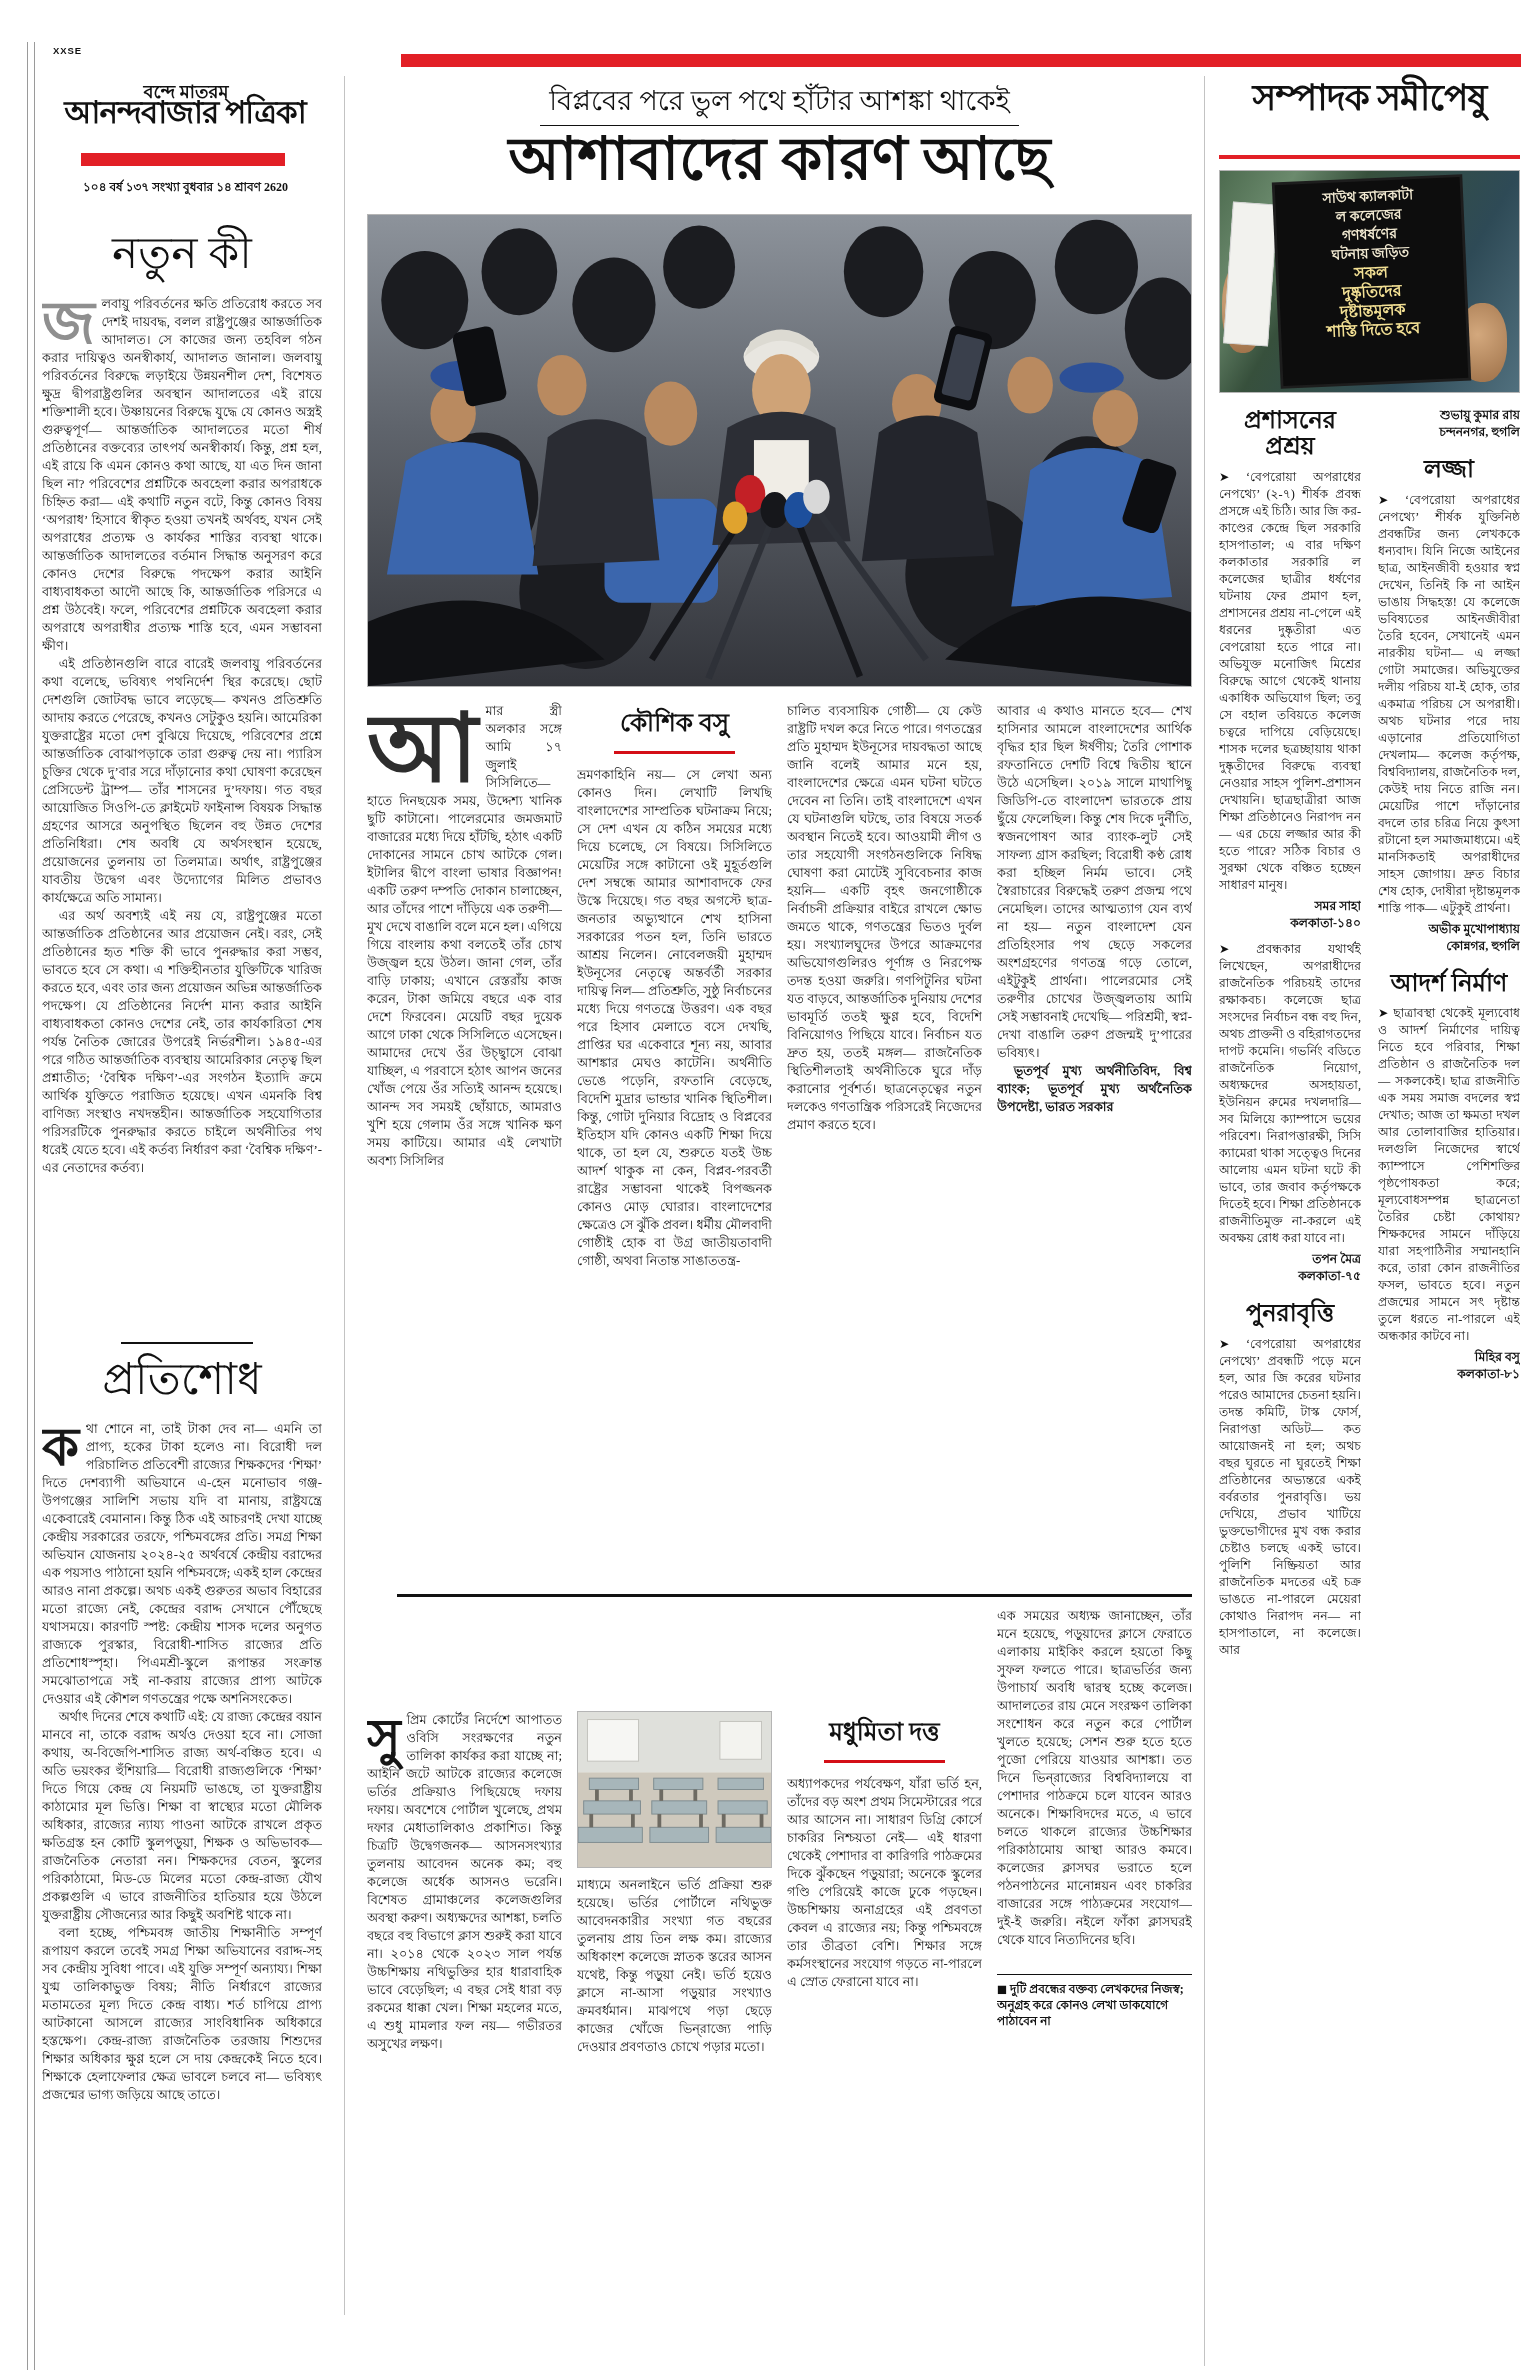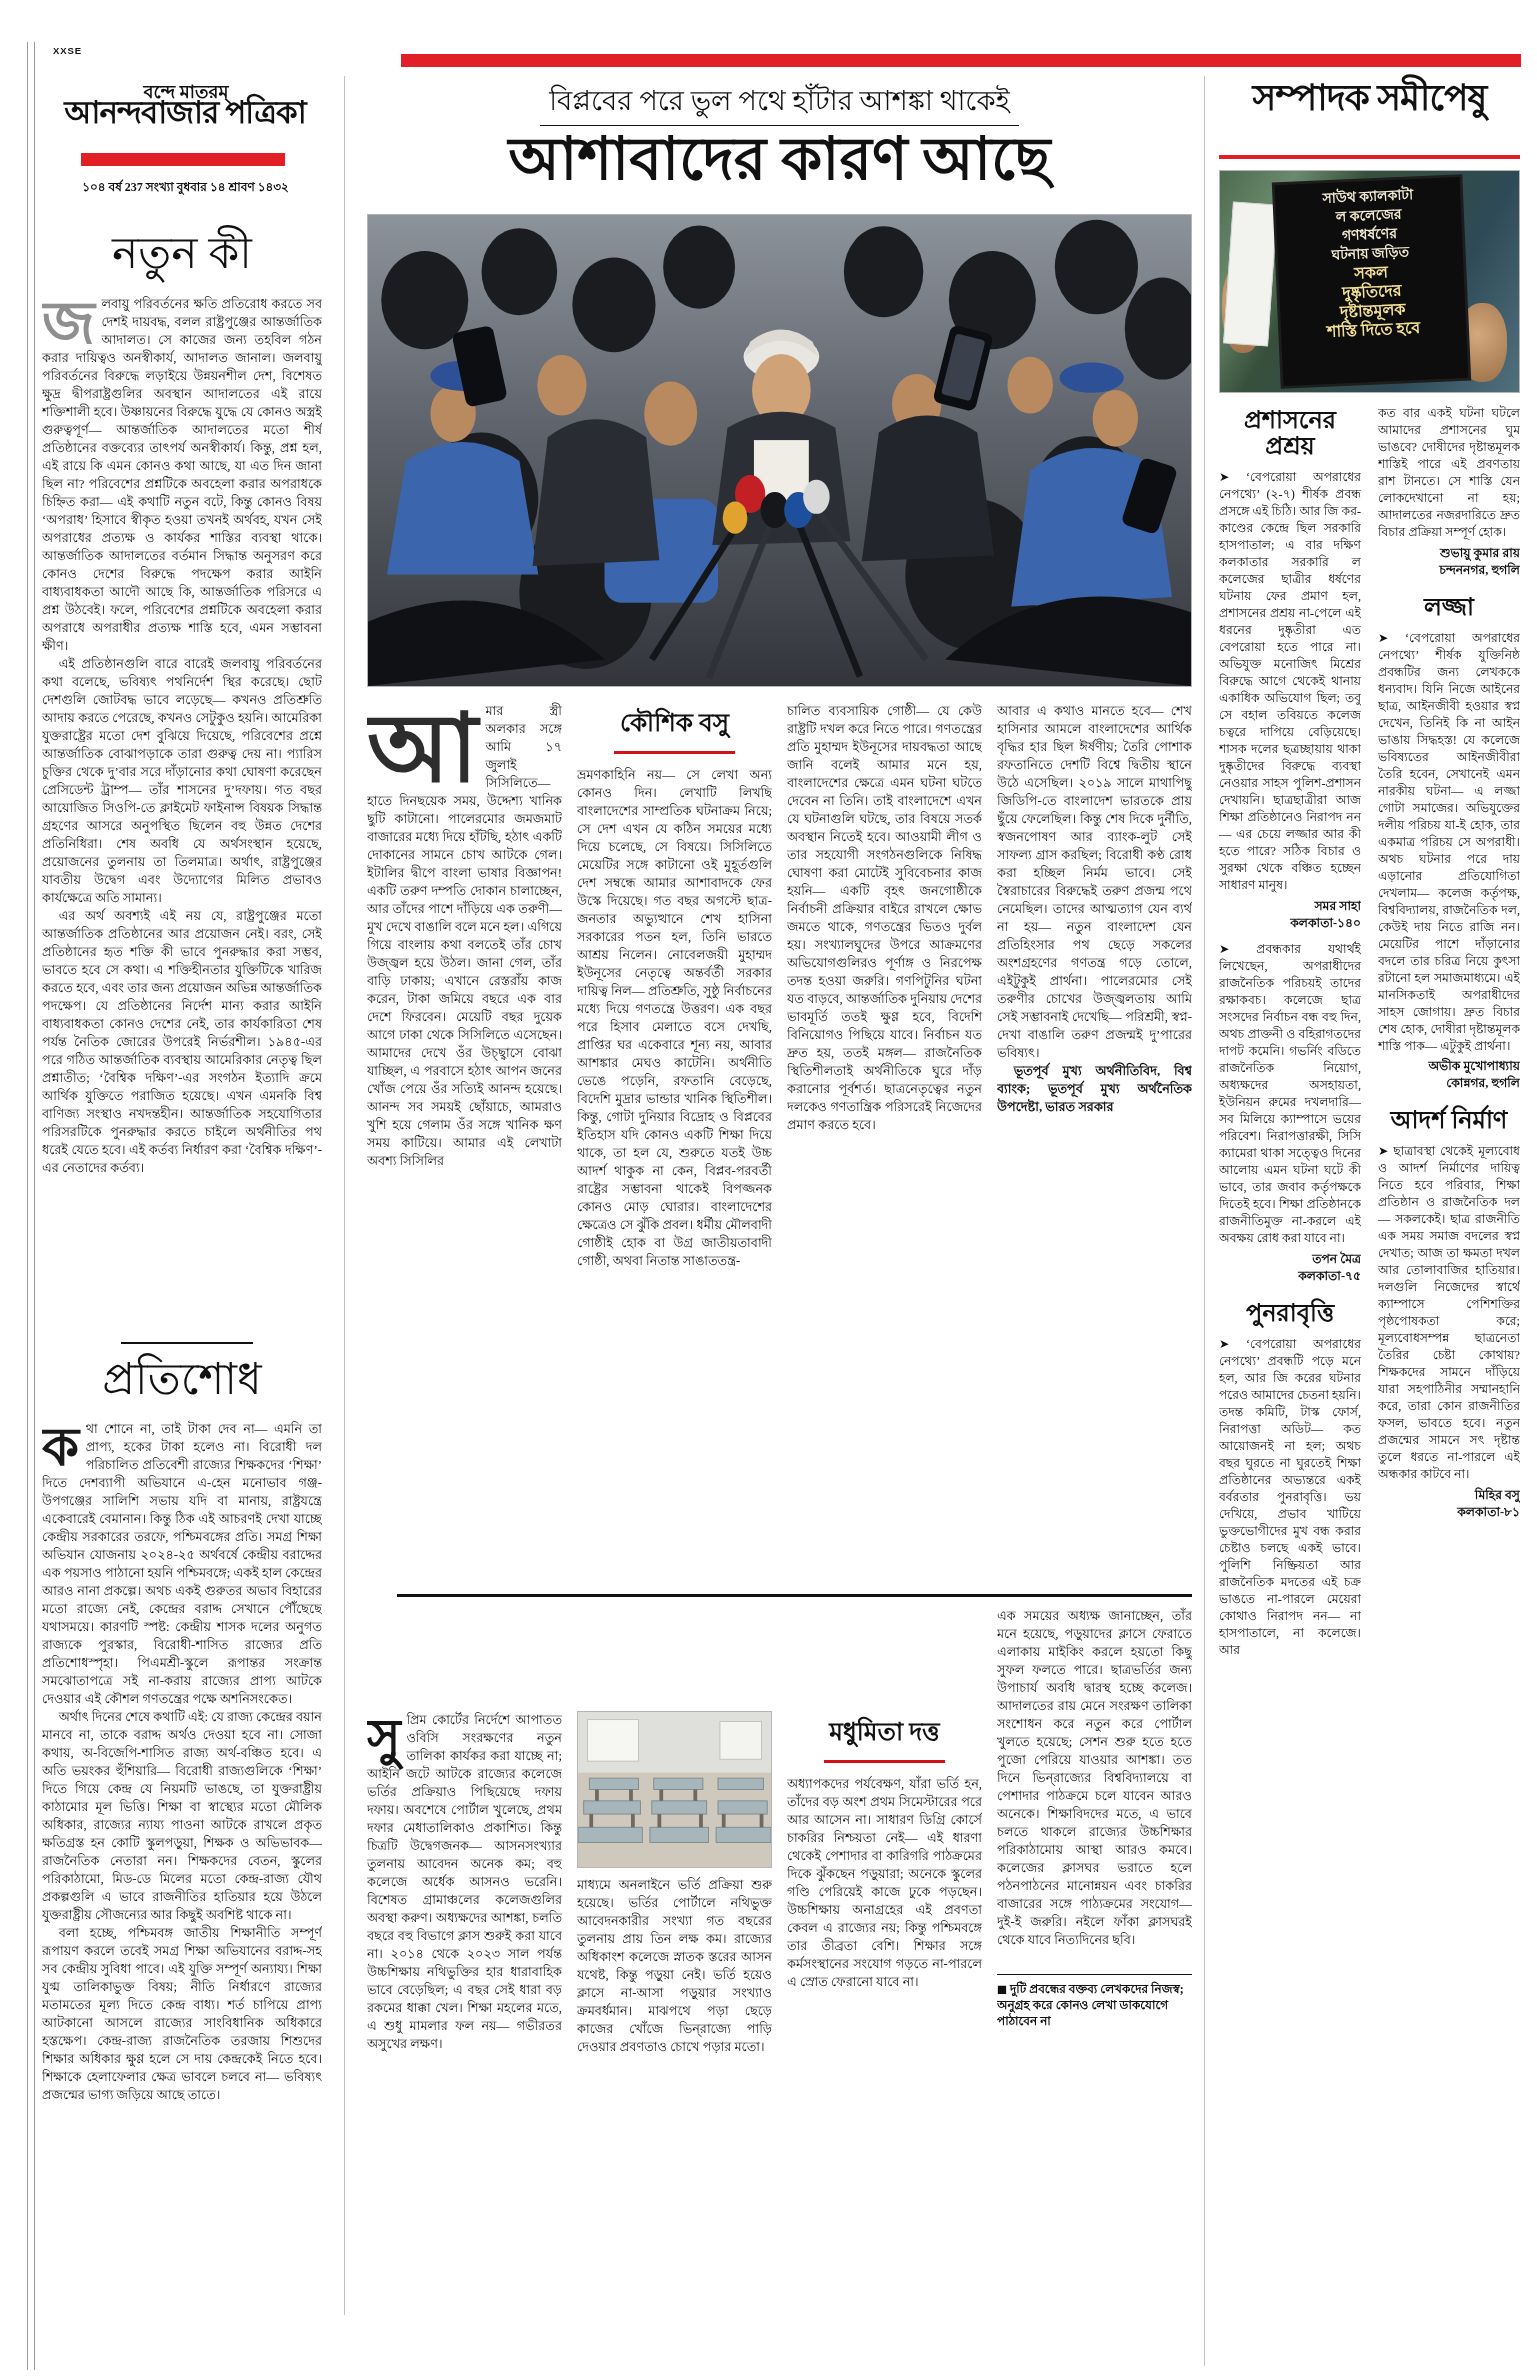--- a/index.html
+++ b/index.html
@@ -54,21 +54,21 @@
 
 <div class="sheet">
 
   <div class="edge" style="left:26.5px;top:42px;height:2328px;"></div>
   <div class="edge" style="left:34px;top:42px;height:2328px;"></div>
   <div class="abs small-mark" style="left:53px;top:45px;">XXSE</div>
 
   <div class="abs center masthead-slogan" style="left:42px;top:78px;width:288px;">বন্দে মাতরম্</div>
   <div class="abs center masthead-title" style="left:28px;top:97px;width:314px;">আনন্দবাজার পত্রিকা</div>
   <div class="abs redbar" style="left:81px;top:153px;width:204px;height:13.2px;"></div>
-  <div class="abs center dateline" style="left:32px;top:178px;width:307px;">১০৪ বর্ষ 237 সংখ্যা বুধবার ১৪ শ্রাবণ ১৪৩২</div>
+  <div class="abs center dateline" style="left:32px;top:178px;width:307px;">১০৪ বর্ষ ১৩৭ সংখ্যা বুধবার ১৪ শ্রাবণ 2620</div>
 
   <div class="vline" style="left:344px;top:76px;height:2239px;"></div>
   <div class="vline" style="left:1204px;top:76px;height:2290px;"></div>
 
   <div class="abs redbar" style="left:401px;top:54px;width:1120px;height:13.2px;"></div>
 
   <div class="abs center ed-title" style="left:42px;top:231px;width:280px;">নতুন কী</div>
   <div class="abs jtxt" style="left:42px;top:295px;width:280px;height:1035px;">
     <p><span class="dc1">জ</span><span>লবায়ু পরিবর্তনের ক্ষতি প্রতিরোধ করতে সব দেশই দায়বদ্ধ, বলল রাষ্ট্রপুঞ্জের আন্তর্জাতিক আদালত। সে কাজের জন্য তহবিল গঠন করার দায়িত্বও অনস্বীকার্য, আদালত জানাল। জলবায়ু পরিবর্তনের বিরুদ্ধে লড়াইয়ে উন্নয়নশীল দেশ, বিশেষত ক্ষুদ্র দ্বীপরাষ্ট্রগুলির অবস্থান আদালতের এই রায়ে শক্তিশালী হবে। উষ্ণায়নের বিরুদ্ধে যুদ্ধে যে কোনও অস্ত্রই গুরুত্বপূর্ণ— আন্তর্জাতিক আদালতের মতো শীর্ষ প্রতিষ্ঠানের বক্তব্যের তাৎপর্য অনস্বীকার্য। কিন্তু, প্রশ্ন হল, এই রায়ে কি এমন কোনও কথা আছে, যা এত দিন জানা ছিল না? পরিবেশের প্রশ্নটিকে অবহেলা করার অপরাধকে চিহ্নিত করা— এই কথাটি নতুন বটে, কিন্তু কোনও বিষয় ‘অপরাধ’ হিসাবে স্বীকৃত হওয়া তখনই অর্থবহ, যখন সেই অপরাধের প্রত্যক্ষ ও কার্যকর শাস্তির ব্যবস্থা থাকে। আন্তর্জাতিক আদালতের বর্তমান সিদ্ধান্ত অনুসরণ করে কোনও দেশের বিরুদ্ধে পদক্ষেপ করার আইনি বাধ্যবাধকতা আদৌ আছে কি, আন্তর্জাতিক পরিসরে এ প্রশ্ন উঠবেই। ফলে, পরিবেশের প্রশ্নটিকে অবহেলা করার অপরাধে অপরাধীর প্রত্যক্ষ শাস্তি হবে, এমন সম্ভাবনা ক্ষীণ।</span></p>
     <p>এই প্রতিষ্ঠানগুলি বারে বারেই জলবায়ু পরিবর্তনের কথা বলেছে, ভবিষ্যৎ পথনির্দেশ স্থির করেছে। ছোট দেশগুলি জোটবদ্ধ ভাবে লড়েছে— কখনও প্রতিশ্রুতি আদায় করতে পেরেছে, কখনও সেটুকুও হয়নি। আমেরিকা যুক্তরাষ্ট্রের মতো দেশ বুঝিয়ে দিয়েছে, পরিবেশের প্রশ্নে আন্তর্জাতিক বোঝাপড়াকে তারা গুরুত্ব দেয় না। প্যারিস চুক্তির থেকে দু’বার সরে দাঁড়ানোর কথা ঘোষণা করেছেন প্রেসিডেন্ট ট্রাম্প— তাঁর শাসনের দু’দফায়। গত বছর আয়োজিত সিওপি-তে ক্লাইমেট ফাইনান্স বিষয়ক সিদ্ধান্ত গ্রহণের আসরে অনুপস্থিত ছিলেন বহু উন্নত দেশের প্রতিনিধিরা। শেষ অবধি যে অর্থসংস্থান হয়েছে, প্রয়োজনের তুলনায় তা তিলমাত্র। অর্থাৎ, রাষ্ট্রপুঞ্জের যাবতীয় উদ্বেগ এবং উদ্যোগের মিলিত প্রভাবও কার্যক্ষেত্রে অতি সামান্য।</p>
@@ -264,21 +264,20 @@
     <div class="lhead first">প্রশাসনের প্রশ্রয়</div>
     <p>➤ ‘বেপরোয়া অপরাধের নেপথ্যে’ (২-৭) শীর্ষক প্রবন্ধ প্রসঙ্গে এই চিঠি। আর জি কর-কাণ্ডের কেন্দ্রে ছিল সরকারি হাসপাতাল; এ বার দক্ষিণ কলকাতার সরকারি ল কলেজের ছাত্রীর ধর্ষণের ঘটনায় ফের প্রমাণ হল, প্রশাসনের প্রশ্রয় না-পেলে এই ধরনের দুষ্কৃতীরা এত বেপরোয়া হতে পারে না। অভিযুক্ত মনোজিৎ মিশ্রের বিরুদ্ধে আগে থেকেই থানায় একাধিক অভিযোগ ছিল; তবু সে বহাল তবিয়তে কলেজ চত্বরে দাপিয়ে বেড়িয়েছে। শাসক দলের ছত্রচ্ছায়ায় থাকা দুষ্কৃতীদের বিরুদ্ধে ব্যবস্থা নেওয়ার সাহস পুলিশ-প্রশাসন দেখায়নি। ছাত্রছাত্রীরা আজ শিক্ষা প্রতিষ্ঠানেও নিরাপদ নন— এর চেয়ে লজ্জার আর কী হতে পারে? সঠিক বিচার ও সুরক্ষা থেকে বঞ্চিত হচ্ছেন সাধারণ মানুষ।</p>
     <div class="sig"><span class="nm">সমর সাহা</span><span>কলকাতা-১৪০</span></div>
     <p>➤ প্রবন্ধকার যথার্থই লিখেছেন, অপরাধীদের রাজনৈতিক পরিচয়ই তাদের রক্ষাকবচ। কলেজে ছাত্র সংসদের নির্বাচন বন্ধ বহু দিন, অথচ প্রাক্তনী ও বহিরাগতদের দাপট কমেনি। গভর্নিং বডিতে রাজনৈতিক নিয়োগ, অধ্যক্ষদের অসহায়তা, ইউনিয়ন রুমের দখলদারি— সব মিলিয়ে ক্যাম্পাসে ভয়ের পরিবেশ। নিরাপত্তারক্ষী, সিসি ক্যামেরা থাকা সত্ত্বেও দিনের আলোয় এমন ঘটনা ঘটে কী ভাবে, তার জবাব কর্তৃপক্ষকে দিতেই হবে। শিক্ষা প্রতিষ্ঠানকে রাজনীতিমুক্ত না-করলে এই অবক্ষয় রোধ করা যাবে না।</p>
     <div class="sig"><span class="nm">তপন মৈত্র</span><span>কলকাতা-৭৫</span></div>
     <div class="lhead">পুনরাবৃত্তি</div>
     <p>➤ ‘বেপরোয়া অপরাধের নেপথ্যে’ প্রবন্ধটি পড়ে মনে হল, আর জি করের ঘটনার পরেও আমাদের চেতনা হয়নি। তদন্ত কমিটি, টাস্ক ফোর্স, নিরাপত্তা অডিট— কত আয়োজনই না হল; অথচ বছর ঘুরতে না ঘুরতেই শিক্ষা প্রতিষ্ঠানের অভ্যন্তরে একই বর্বরতার পুনরাবৃত্তি। ভয় দেখিয়ে, প্রভাব খাটিয়ে ভুক্তভোগীদের মুখ বন্ধ করার চেষ্টাও চলছে একই ভাবে। পুলিশি নিষ্ক্রিয়তা আর রাজনৈতিক মদতের এই চক্র ভাঙতে না-পারলে মেয়েরা কোথাও নিরাপদ নন— না হাসপাতালে, না কলেজে। আর</p>
   </div>
 
   <div class="abs ltxt" style="left:1378px;top:405px;width:142px;height:1902px;">
-    <p>কত বার একই ঘটনা ঘটলে আমাদের প্রশাসনের ঘুম ভাঙবে? দোষীদের দৃষ্টান্তমূলক শাস্তিই পারে এই প্রবণতায় রাশ টানতে। সে শাস্তি যেন লোকদেখানো না হয়; আদালতের নজরদারিতে দ্রুত বিচার প্রক্রিয়া সম্পূর্ণ হোক।</p>
     <div class="sig"><span class="nm">শুভায়ু কুমার রায়</span><span>চন্দননগর, হুগলি</span></div>
     <div class="lhead">লজ্জা</div>
     <p>➤ ‘বেপরোয়া অপরাধের নেপথ্যে’ শীর্ষক যুক্তিনিষ্ঠ প্রবন্ধটির জন্য লেখককে ধন্যবাদ। যিনি নিজে আইনের ছাত্র, আইনজীবী হওয়ার স্বপ্ন দেখেন, তিনিই কি না আইন ভাঙায় সিদ্ধহস্ত! যে কলেজে ভবিষ্যতের আইনজীবীরা তৈরি হবেন, সেখানেই এমন নারকীয় ঘটনা— এ লজ্জা গোটা সমাজের। অভিযুক্তের দলীয় পরিচয় যা-ই হোক, তার একমাত্র পরিচয় সে অপরাধী। অথচ ঘটনার পরে দায় এড়ানোর প্রতিযোগিতা দেখলাম— কলেজ কর্তৃপক্ষ, বিশ্ববিদ্যালয়, রাজনৈতিক দল, কেউই দায় নিতে রাজি নন। মেয়েটির পাশে দাঁড়ানোর বদলে তার চরিত্র নিয়ে কুৎসা রটানো হল সমাজমাধ্যমে। এই মানসিকতাই অপরাধীদের সাহস জোগায়। দ্রুত বিচার শেষ হোক, দোষীরা দৃষ্টান্তমূলক শাস্তি পাক— এটুকুই প্রার্থনা।</p>
     <div class="sig"><span class="nm">অভীক মুখোপাধ্যায়</span><span>কোন্নগর, হুগলি</span></div>
     <div class="lhead">আদর্শ নির্মাণ</div>
     <p>➤ ছাত্রাবস্থা থেকেই মূল্যবোধ ও আদর্শ নির্মাণের দায়িত্ব নিতে হবে পরিবার, শিক্ষা প্রতিষ্ঠান ও রাজনৈতিক দল— সকলকেই। ছাত্র রাজনীতি এক সময় সমাজ বদলের স্বপ্ন দেখাত; আজ তা ক্ষমতা দখল আর তোলাবাজির হাতিয়ার। দলগুলি নিজেদের স্বার্থে ক্যাম্পাসে পেশিশক্তির পৃষ্ঠপোষকতা করে; মূল্যবোধসম্পন্ন ছাত্রনেতা তৈরির চেষ্টা কোথায়? শিক্ষকদের সামনে দাঁড়িয়ে যারা সহপাঠিনীর সম্মানহানি করে, তারা কোন রাজনীতির ফসল, ভাবতে হবে। নতুন প্রজন্মের সামনে সৎ দৃষ্টান্ত তুলে ধরতে না-পারলে এই অন্ধকার কাটবে না।</p>
     <div class="sig"><span class="nm">মিহির বসু</span><span>কলকাতা-৮১</span></div>
   </div>
 
 

